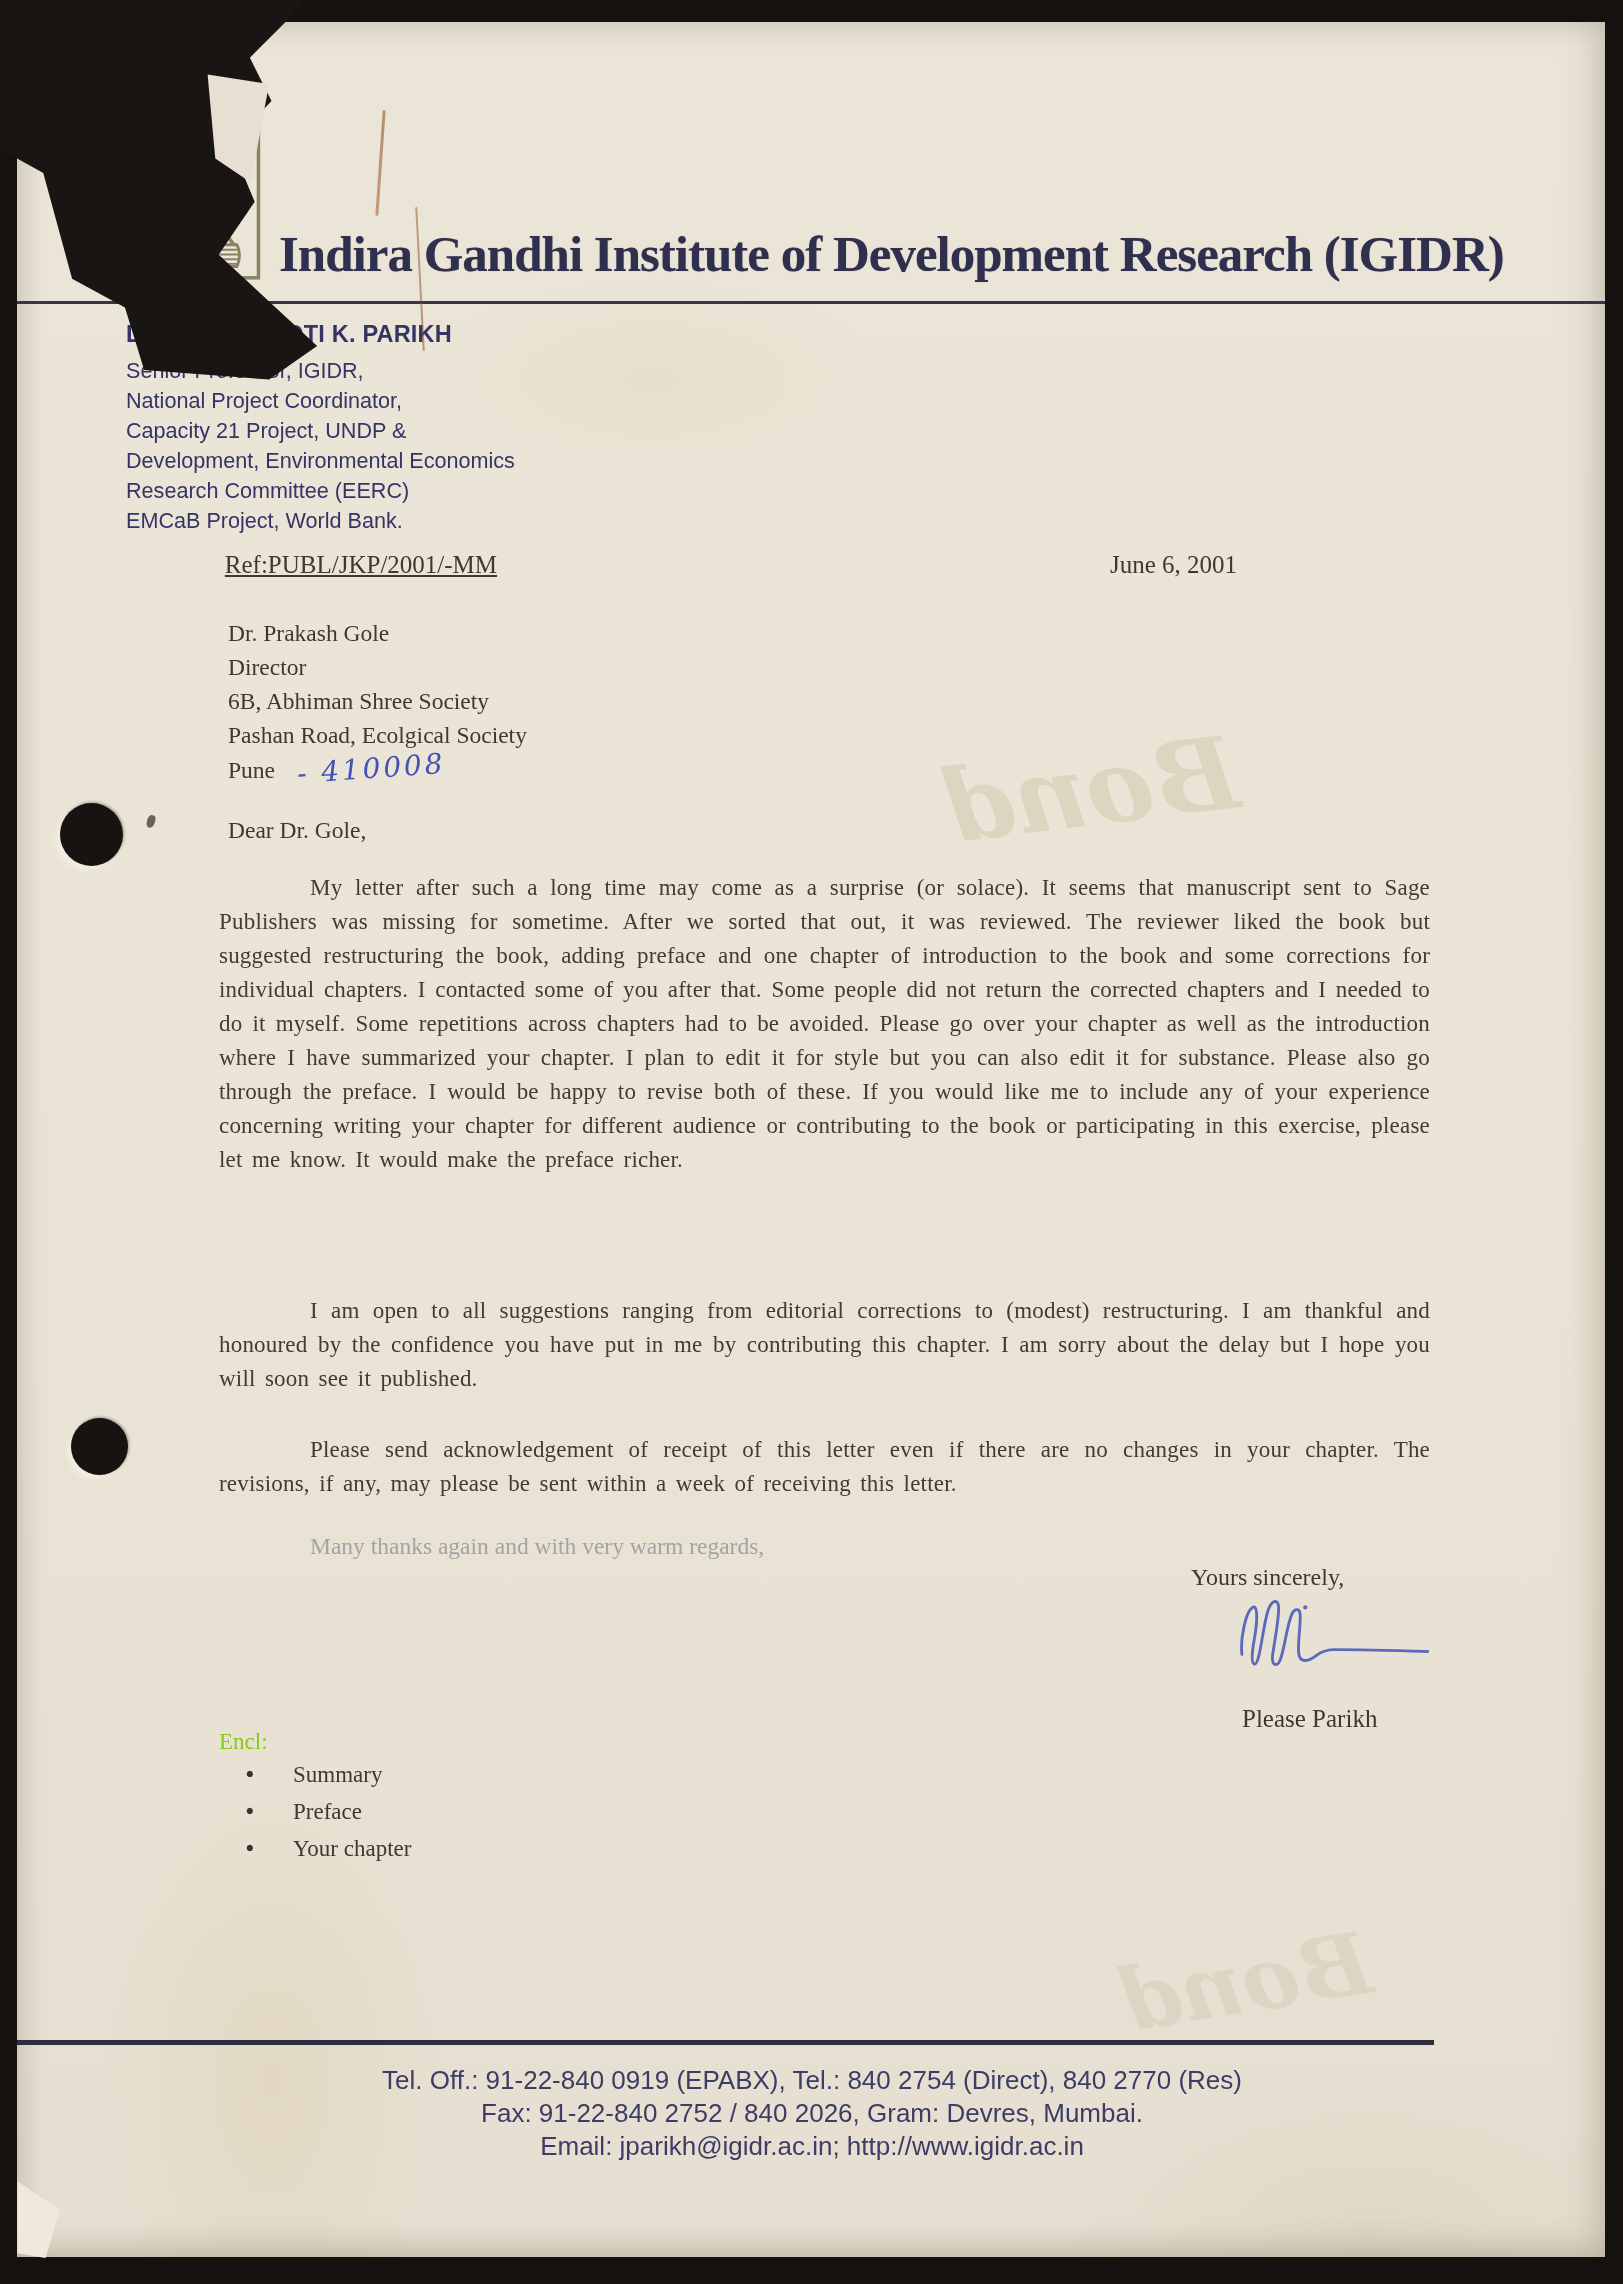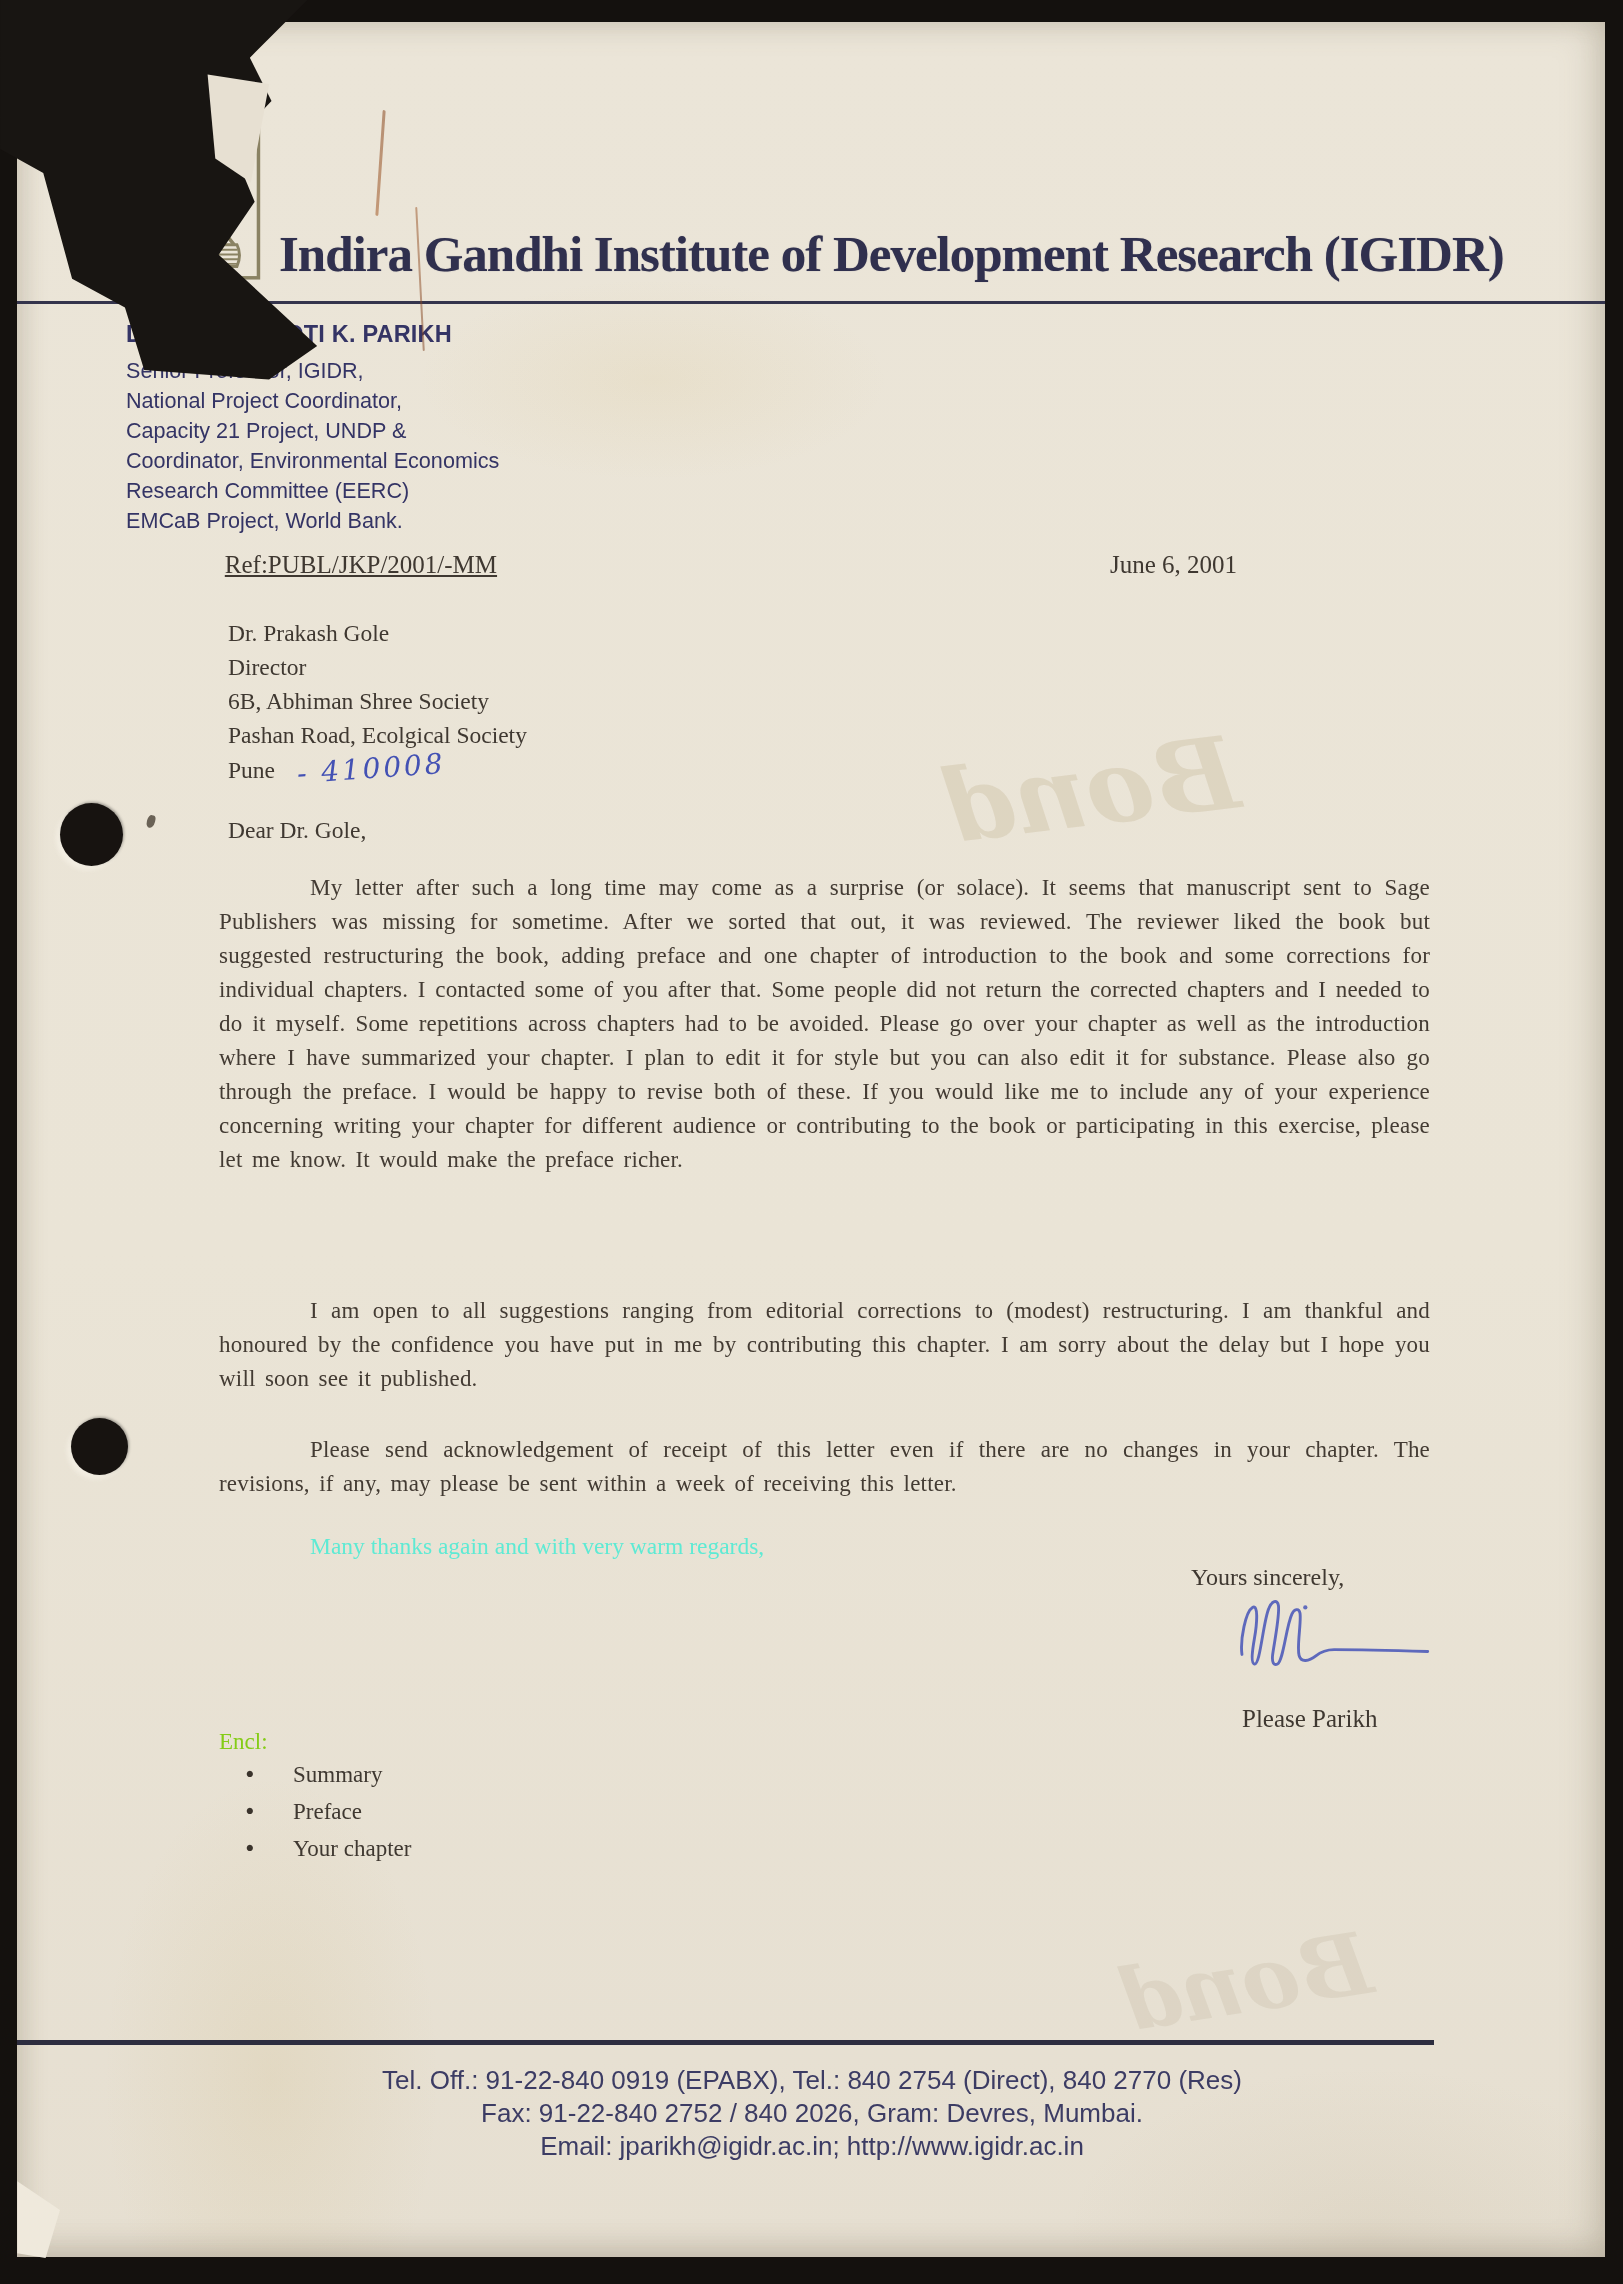--- a/index.html
+++ b/index.html
@@ -66,21 +66,21 @@
   }
   
   .salutation{left:228px;top:817px;font-size:23.5px;color:#3f3831;}
   .para{
     left:219px;width:1211px;font-size:23px;line-height:34px;color:#433b33;
     text-align:justify;text-indent:91px;letter-spacing:0.2px;word-spacing:3.4px;margin:0;
   }
   .para.p1{top:871px;}
   .para.p2{top:1294px;}
   .para.p3{top:1433px;}
-  .closing{left:219px;top:1533px;width:1211px;font-size:23.5px;color:#5eead4;text-indent:91px;}
+  .closing{left:219px;top:1533px;width:1211px;font-size:23.5px;color:#a3a3a3;text-indent:91px;}
   .valediction{left:1191px;top:1564px;font-size:24px;color:#3f3831;}
   .signed-name{left:1242px;top:1705px;font-size:25px;color:#3f3831;}
   .sig-svg{left:1233px;top:1593px;}
   
   .encl-label{left:219px;top:1729px;font-size:23px;color:#84cc16;}
   .encl-list{left:219px;top:1762px;width:432px;margin:0;padding:0;list-style:none;}
   .encl-list li{position:relative;height:37px;font-size:23px;color:#3f3831;}
   .encl-list li .dot::before{content:"●";position:absolute;left:26.4px;top:2.9px;font-size:14.4px;color:#3a332c;}
   .encl-list li .txt{position:absolute;left:74px;top:0;}
   
@@ -113,21 +113,21 @@
 </svg>
 
 <div class="abs org-title">Indira Gandhi Institute of Development Research (IGIDR)</div>
 <div class="abs rule header"></div>
 
 <div class="abs sender">
   <div class="name">DR. (MRS.) JYOTI K. PARIKH</div>
   <div class="line">Senior Professor, IGIDR,</div>
   <div class="line">National Project Coordinator,</div>
   <div class="line">Capacity 21 Project, UNDP &amp;</div>
-  <div class="line">Coordinator, Environmental Economics</div>
+  <div class="line">Development, Environmental Economics</div>
   <div class="line">Research Committee (EERC)</div>
   <div class="line">EMCaB Project, World Bank.</div>
 </div>
 
 <div class="abs refline">
   <span class="ref">Ref:PUBL/JKP/2001/-MM</span>
   <span class="date">June 6, 2001</span>
 </div>
 
 <div class="abs recipient">

